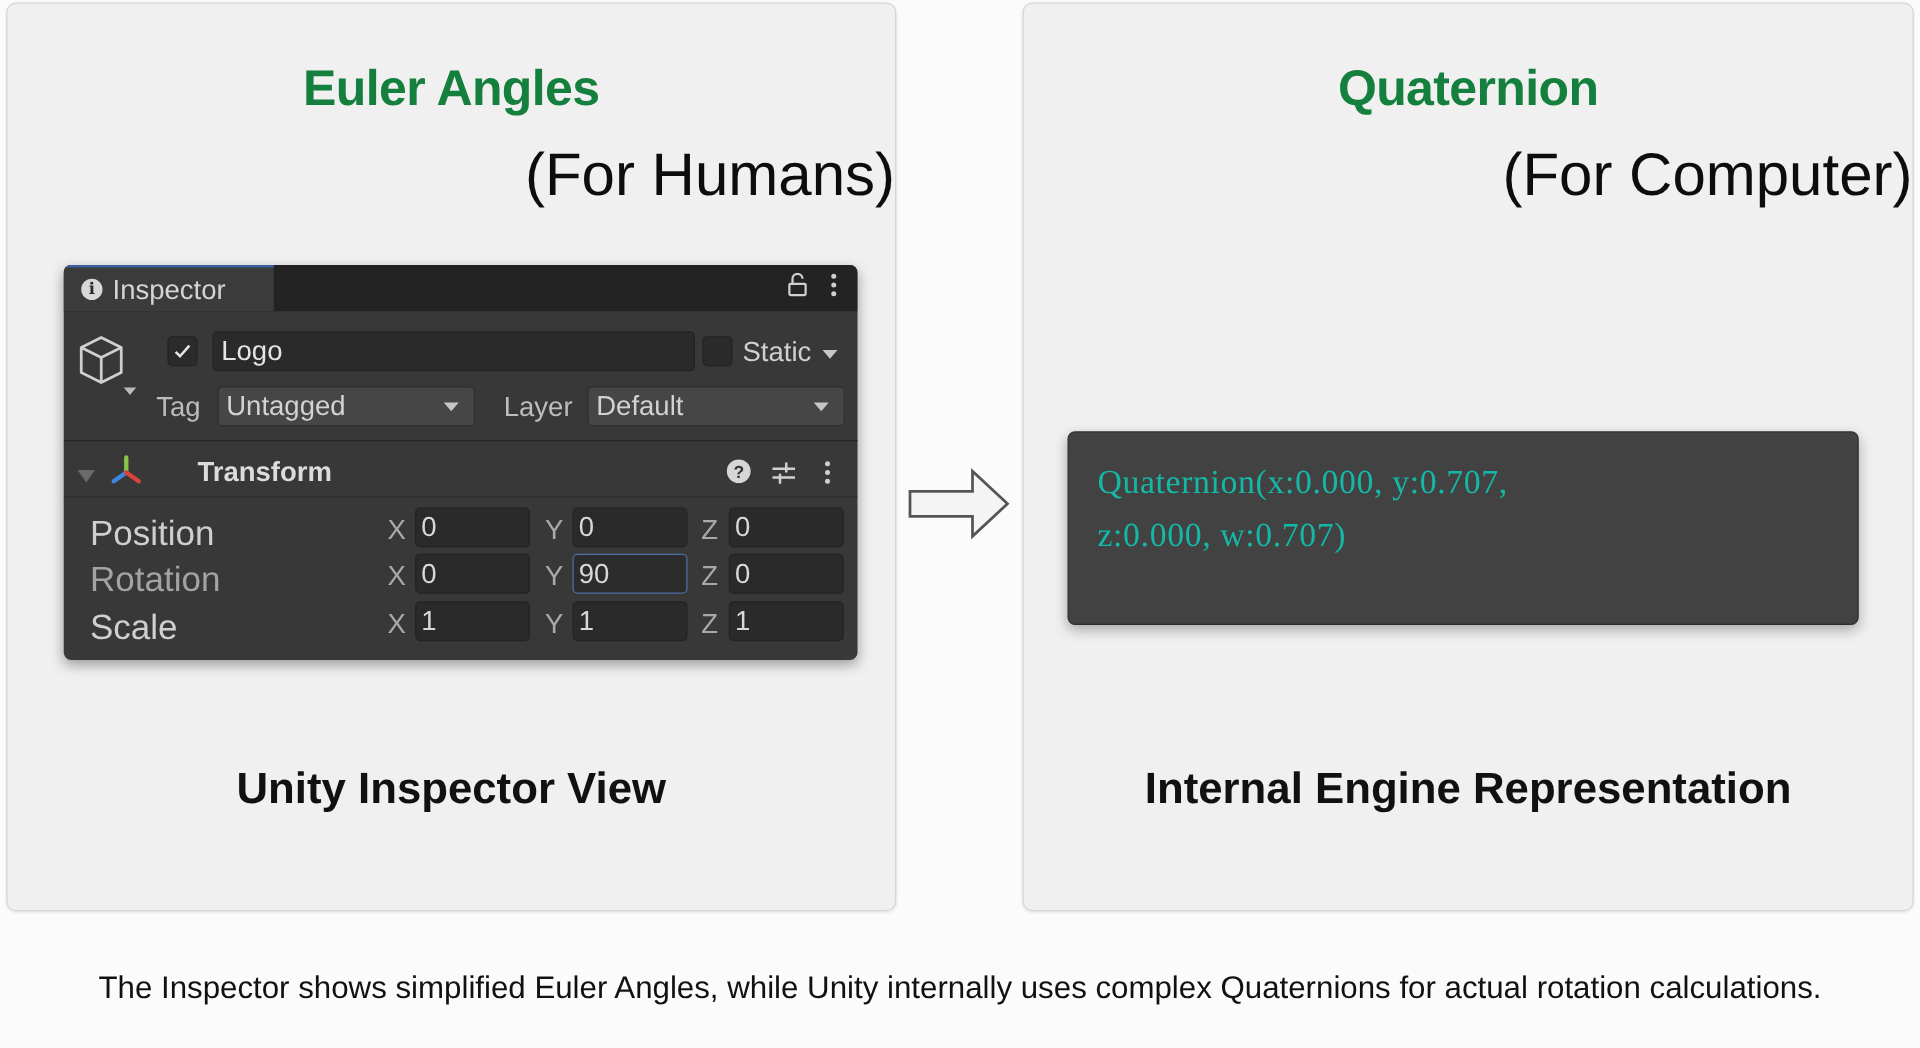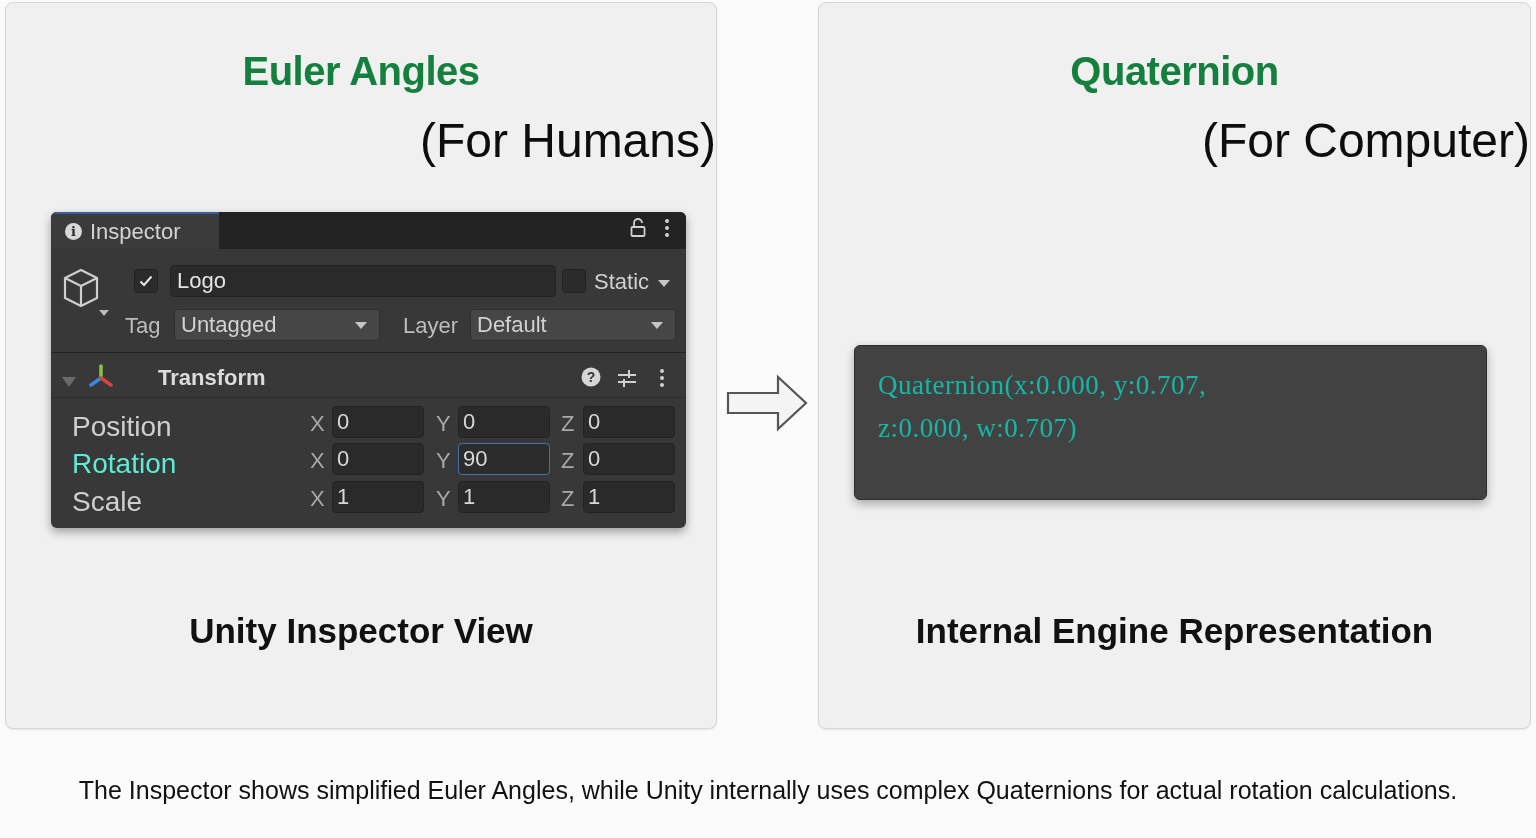--- a/index.html
+++ b/index.html
@@ -65,21 +65,21 @@
   .dropdown {
     position: absolute; height: 32px; background: #464646; border-radius: 4px; border: 1px solid #2f2f2f;
     font-size: 22px; color: #d2d2d2; padding-left: 6px; line-height: 30px;
   }
   .dropdown .tri-down { position: absolute; right: 12px; top: 12px; }
 
   .transform-header { position: absolute; left: 0; top: 146px; width: 100%; height: 40px; border-bottom: 1px solid #2b2b2b; }
   .transform-title { position: absolute; left: 107px; top: 7px; font-size: 22px; font-weight: bold; color: #dcdcdc; }
 
   .prop-label { position: absolute; left: 21px; font-size: 28px; color: #cfcfcf; }
-  .prop-label.active { color: #5eead4; }
+  .prop-label.active { color: #a3a3a3; }
   .axis { position: absolute; font-size: 22px; color: #a9a9a9; }
   .num-field {
     position: absolute; width: 92px; height: 32px; background: #2a2a2a; border-radius: 4px;
     border: 1px solid #232323; color: #d8d8d8; font-size: 22px; padding-left: 4px; line-height: 30px;
   }
   .num-field.focused { border: 1.5px solid #4d6ea8; background: #2c2c2c; }
 
   
   .arrow { position: absolute; left: 726px; top: 374px; }
 

